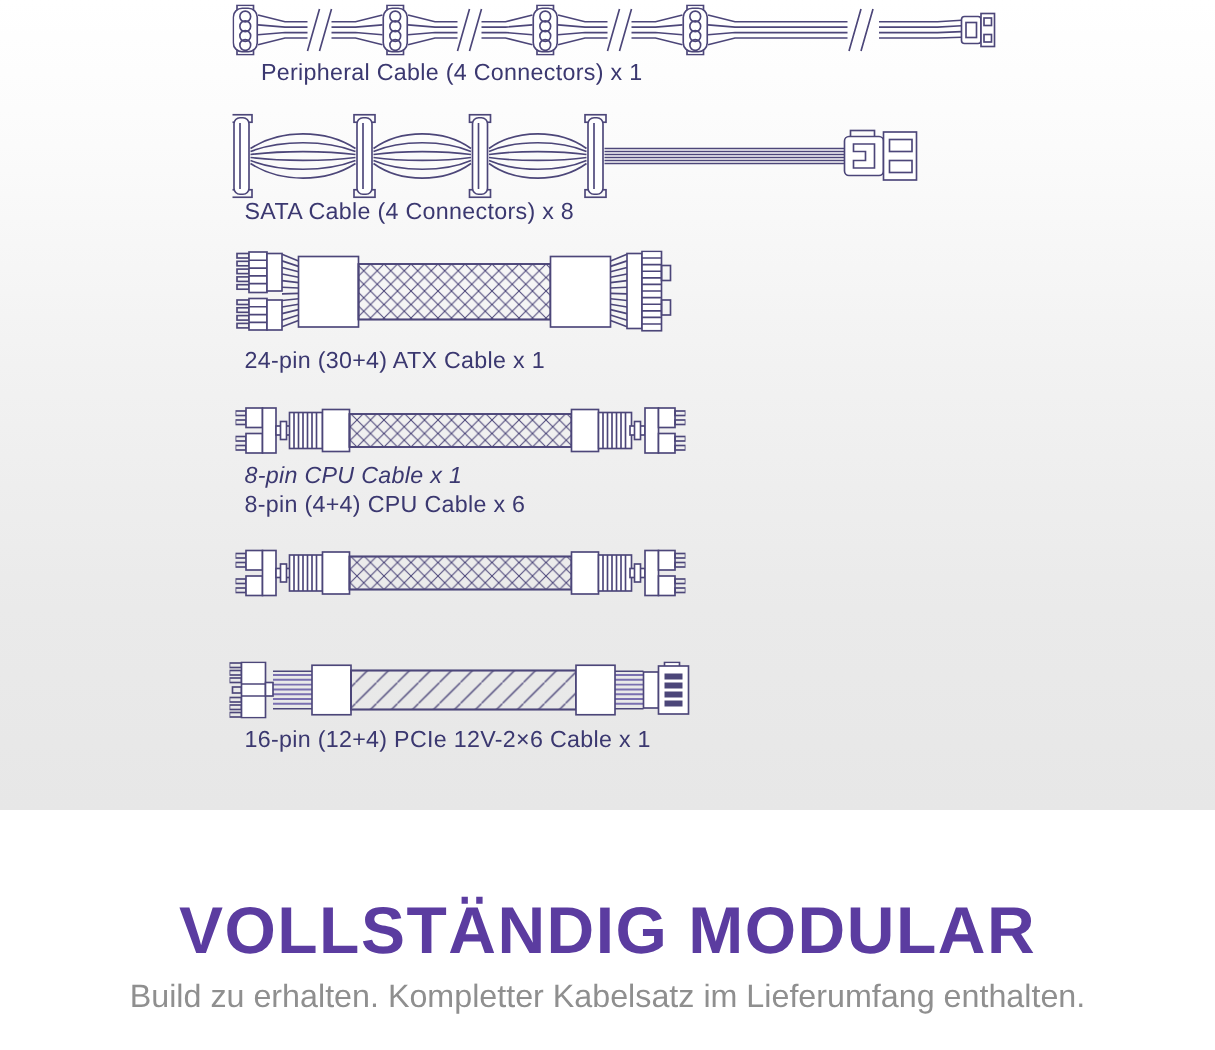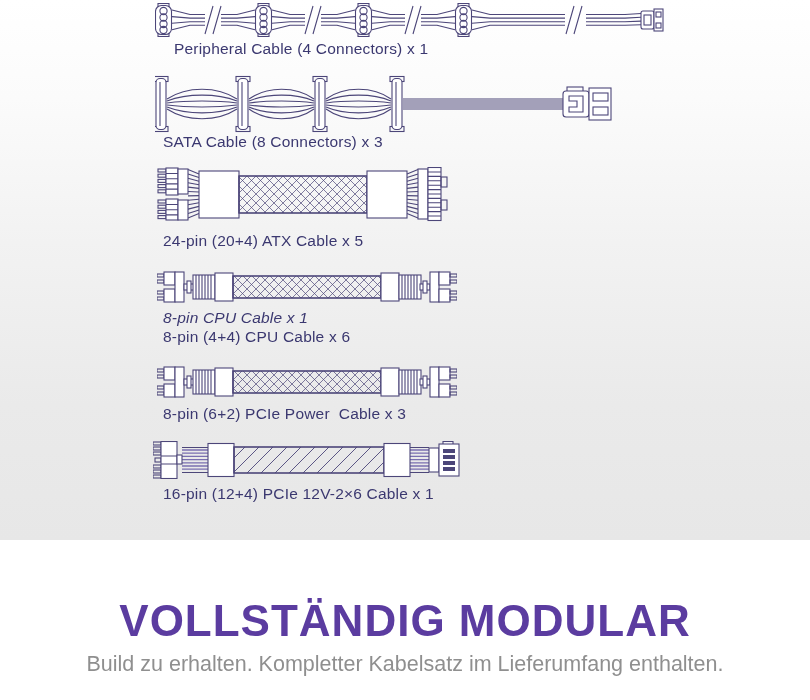--- a/index.html
+++ b/index.html
@@ -121,21 +121,21 @@
 
           <rect x="412" y="12" width="16" height="5"></rect>
           <rect x="408" y="16" width="26" height="26" rx="3" fill="#fff"></rect>
           <path d="M414,21 h14 v16 h-14 v-5 h8 v-6 h-8 z"></path>
           <rect x="434" y="13" width="22" height="32" fill="#fff"></rect>
           <rect x="438" y="18" width="15" height="8"></rect>
             <rect x="438" y="32" width="15" height="8"></rect>
         </g>
       </svg>
     </div>
-    <div class="cable-label" style="left:163px;top:132px;">SATA Cable (8 Connectors) x 3</div>
+    <div class="cable-label" style="left:163px;top:132px;">SATA Cable (4 Connectors) x 8</div>
 
     <div class="cable-illo" style="left:157px;top:167px;">
       <svg width="300" height="55" viewBox="0 0 300 55">
         <defs>
           <pattern id="xh3" width="9" height="9" patternUnits="userSpaceOnUse">
             <path d="M0,9 L9,0 M0,0 L9,9" stroke="#4c4679" stroke-width="0.7" fill="none"></path>
           </pattern>
         </defs>
         <g stroke="#4c4679" stroke-width="1.1" fill="none">
           <path d="M31,2.5 42,7 M31,6.9 42,10.6 M31,11.3 42,14.2 M31,15.7 42,17.8 M31,20.1 42,21.4 M31,24.5 42,25 M31,28.9 42,28.6 M31,33.3 42,32.2 M31,37.7 42,35.8 M31,42.1 42,39.4 M31,46.5 42,43 M31,50.9 42,46.6"></path>
@@ -163,21 +163,21 @@
           <path d="M250,7 261,2.5 M250,10.6 261,6.9 M250,14.2 261,11.3 M250,17.8 261,15.7 M250,21.4 261,20.1 M250,25 261,24.5 M250,28.6 261,28.9 M250,32.2 261,33.3 M250,35.8 261,37.7 M250,39.4 261,42.1 M250,43 261,46.5 M250,46.6 261,50.9"></path>
 
           <rect x="261" y="2" width="10" height="50" fill="#fff"></rect>
           <rect x="271" y="0.5" width="13" height="53" fill="#fff"></rect>
           <path d="M271,5 H284 M271,9.4 H284 M271,13.8 H284 M271,18.2 H284 M271,22.6 H284 M271,27 H284 M271,31.4 H284 M271,35.8 H284 M271,40.2 H284 M271,44.6 H284 M271,49 H284"></path>
           <rect x="284" y="10" width="6" height="10"></rect>
             <rect x="284" y="33" width="6" height="10"></rect>
         </g>
       </svg>
     </div>
-    <div class="cable-label" style="left:163px;top:231px;">24-pin (20+4) ATX Cable x 5</div>
+    <div class="cable-label" style="left:163px;top:231px;">24-pin (30+4) ATX Cable x 1</div>
 
     <div class="cable-illo" style="left:157px;top:271px;">
       <svg width="300" height="32" viewBox="0 0 300 32">
         <defs>
           <pattern id="xh4" width="9" height="9" patternUnits="userSpaceOnUse">
             <path d="M0,9 L9,0 M0,0 L9,9" stroke="#4c4679" stroke-width="0.7" fill="none"></path>
           </pattern>
         </defs>
         <g stroke="#4c4679" stroke-width="1.1" fill="none">
           <rect x="0" y="3" width="7" height="3"></rect>
@@ -242,21 +242,20 @@
           <rect x="273" y="1" width="9" height="30" fill="#fff"></rect>
           <rect x="282" y="1" width="11" height="13" fill="#fff"></rect>
             <rect x="282" y="18" width="11" height="13" fill="#fff"></rect>
           <rect x="293" y="3" width="7" height="3"></rect>
             <rect x="293" y="9" width="7" height="3"></rect>
           <rect x="293" y="20" width="7" height="3"></rect>
             <rect x="293" y="26" width="7" height="3"></rect>
         </g>
       </svg>
     </div>
-    <div class="cable-label" style="left:163px;top:404px;">8-pin (6+2) PCIe Power  Cable x 3</div>
 
     <div class="cable-illo" style="left:153px;top:441px;">
       <svg width="315" height="38" viewBox="0 0 315 38">
         <defs>
           <pattern id="dh6" width="14" height="14" patternUnits="userSpaceOnUse">
             <path d="M-2,16 L16,-2" stroke="#4c4679" stroke-width="0.9" fill="none"></path>
           </pattern>
         </defs>
         <g stroke="#4c4679" stroke-width="1.1" fill="none">
 

